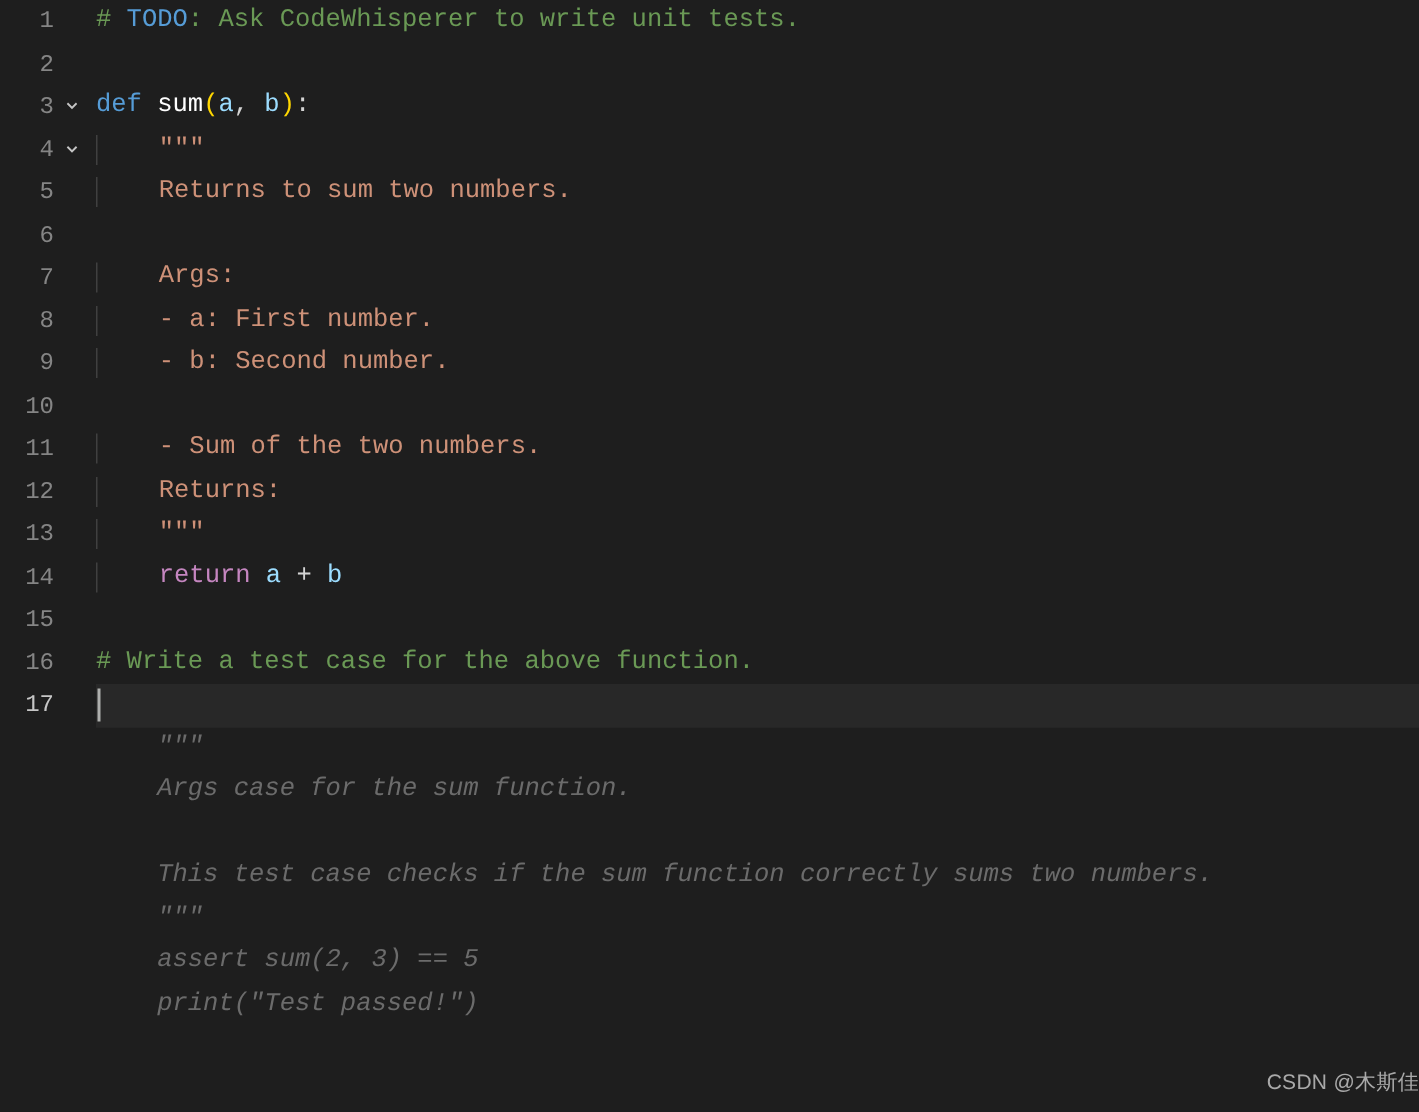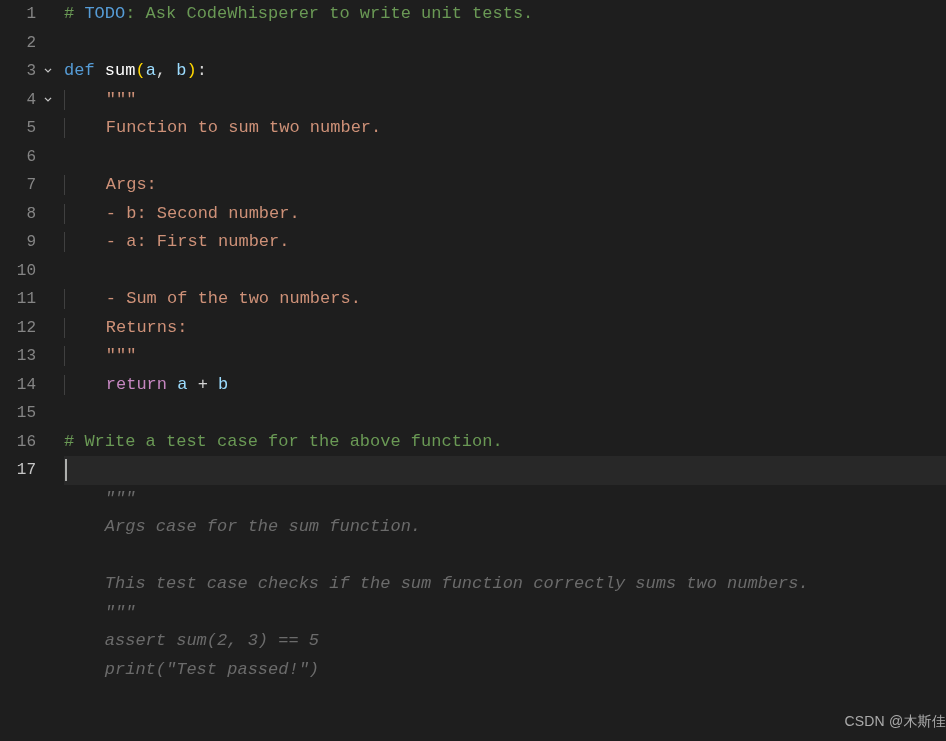--- a/index.html
+++ b/index.html
@@ -196,25 +196,25 @@
       <div class="gutter-row"></div>
       <div class="gutter-row"></div>
       <div class="gutter-row"></div>
     </div>
   <div class="code-area" id="code">
       <div class="cursor-line" style="top: 456px;"></div>
       <div class="code-line"><span class="tok-comment"># </span><span class="tok-todo">TODO</span><span class="tok-comment">: Ask CodeWhisperer to write unit tests.</span></div>
       <div class="code-line"></div>
       <div class="code-line"><span class="tok-keyword">def </span><span class="tok-func">sum</span><span class="tok-punct-y">(</span><span class="tok-param">a</span><span class="tok-punct">, </span><span class="tok-param">b</span><span class="tok-punct-y">)</span><span class="tok-punct">:</span></div>
       <div class="code-line"><span class="vbar"></span><span>    </span><span class="tok-string">"""</span></div>
-      <div class="code-line"><span class="vbar"></span><span>    </span><span class="tok-string">Function to sum two number.</span></div>
+      <div class="code-line"><span class="vbar"></span><span>    </span><span class="tok-string">Returns to sum two numbers.</span></div>
       <div class="code-line"></div>
       <div class="code-line"><span class="vbar"></span><span>    </span><span class="tok-string">Args:</span></div>
+      <div class="code-line"><span class="vbar"></span><span>    </span><span class="tok-string">- a: First number.</span></div>
       <div class="code-line"><span class="vbar"></span><span>    </span><span class="tok-string">- b: Second number.</span></div>
-      <div class="code-line"><span class="vbar"></span><span>    </span><span class="tok-string">- a: First number.</span></div>
       <div class="code-line"></div>
       <div class="code-line"><span class="vbar"></span><span>    </span><span class="tok-string">- Sum of the two numbers.</span></div>
       <div class="code-line"><span class="vbar"></span><span>    </span><span class="tok-string">Returns:</span></div>
       <div class="code-line"><span class="vbar"></span><span>    </span><span class="tok-string">"""</span></div>
       <div class="code-line"><span class="vbar"></span><span>    </span><span class="tok-control">return </span><span class="tok-var">a</span><span class="tok-op"> + </span><span class="tok-var">b</span></div>
       <div class="code-line"></div>
       <div class="code-line"><span class="tok-comment"># Write a test case for the above function.</span></div>
       <div class="code-line"><span class="ghost">def test_sum():</span></div>
       <div class="cursor" style="top: 459px;"></div>
       <div class="code-line"><span class="ghost">    """</span></div>

